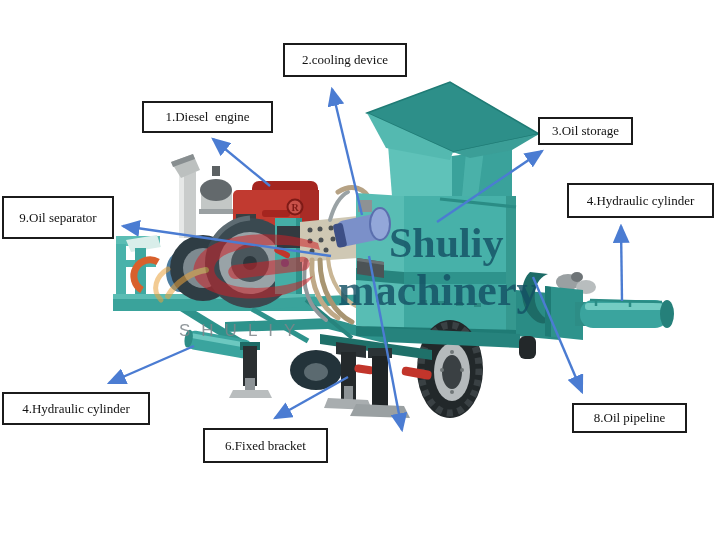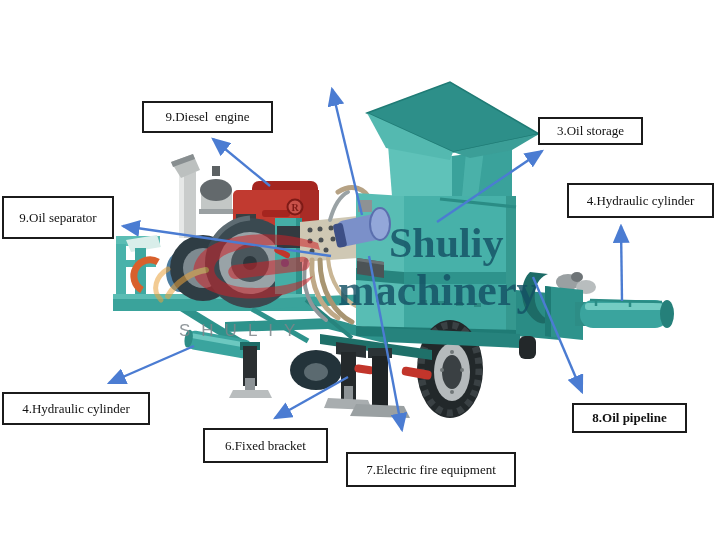--- a/index.html
+++ b/index.html
@@ -246,21 +246,21 @@
       <line x1="437" y1="222" x2="542" y2="151" marker-end="url(#ah)"></line>
       <line x1="622" y1="301" x2="621" y2="226" marker-end="url(#ah)"></line>
       <line x1="331" y1="256" x2="123" y2="226" marker-end="url(#ah)"></line>
       <line x1="194" y1="346" x2="109" y2="383" marker-end="url(#ah)"></line>
       <line x1="348" y1="377" x2="275" y2="418" marker-end="url(#ah)"></line>
       <line x1="369" y1="256" x2="402" y2="430" marker-end="url(#ah)"></line>
       <line x1="533" y1="277" x2="582" y2="392" marker-end="url(#ah)"></line>
     </g>
   </svg>
 
-  <div class="label-box" style="left:142px;top:101px;width:131px;height:32px;">9.Diesel  engine</div>
-  <div class="label-box" style="left:538px;top:117px;width:105px;height:28px;">3.Oil storage</div>
+  <div class="label-box" style="left:142px;top:101px;width:131px;height:32px;">1.Diesel  engine</div>
+  <div class="label-box" style="left:283px;top:43px;width:124px;height:34px;">2.cooling device</div>
+  <div class="label-box" style="left:538px;top:117px;width:95px;height:28px;">3.Oil storage</div>
   <div class="label-box" style="left:567px;top:183px;width:147px;height:35px;">4.Hydraulic cylinder</div>
   <div class="label-box" style="left:2px;top:196px;width:112px;height:43px;">9.Oil separator</div>
   <div class="label-box" style="left:2px;top:392px;width:148px;height:33px;">4.Hydraulic cylinder</div>
   <div class="label-box" style="left:203px;top:428px;width:125px;height:35px;">6.Fixed bracket</div>
-  <div class="label-box" style="left:346px;top:452px;width:170px;height:35px;">7.Electric fire equipment</div>
-  <div class="label-box" style="left:572px;top:403px;width:115px;height:30px;font-weight:bold;">8.Oil pipeline</div>
+  <div class="label-box" style="left:572px;top:403px;width:115px;height:30px;">8.Oil pipeline</div>
 </div>
 
 </body></html>

